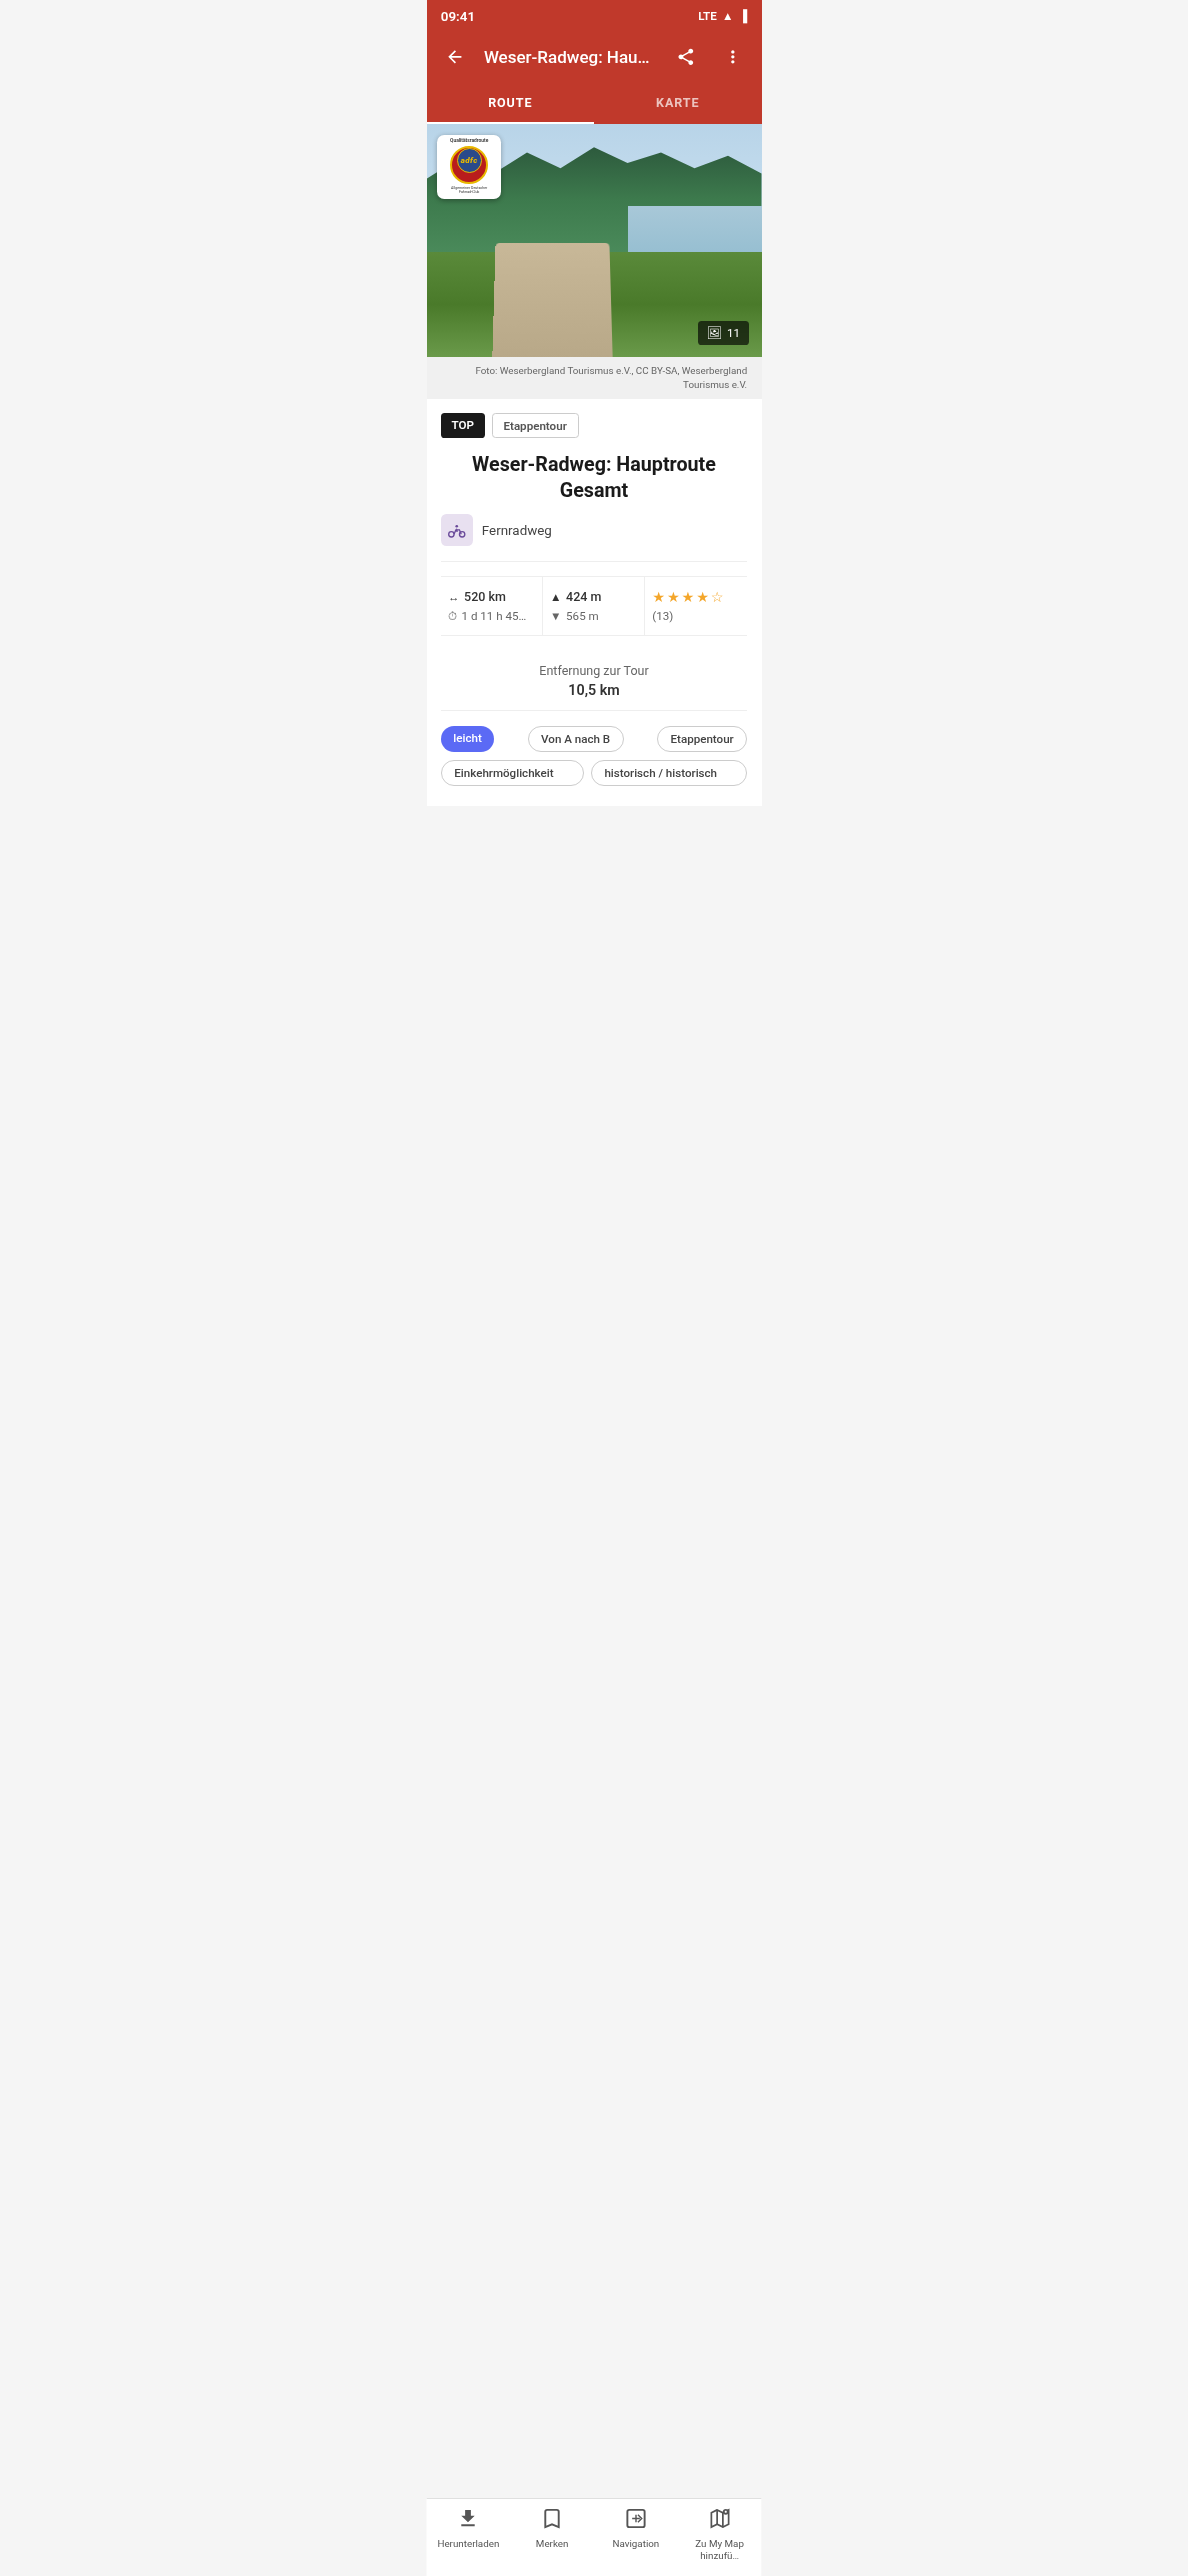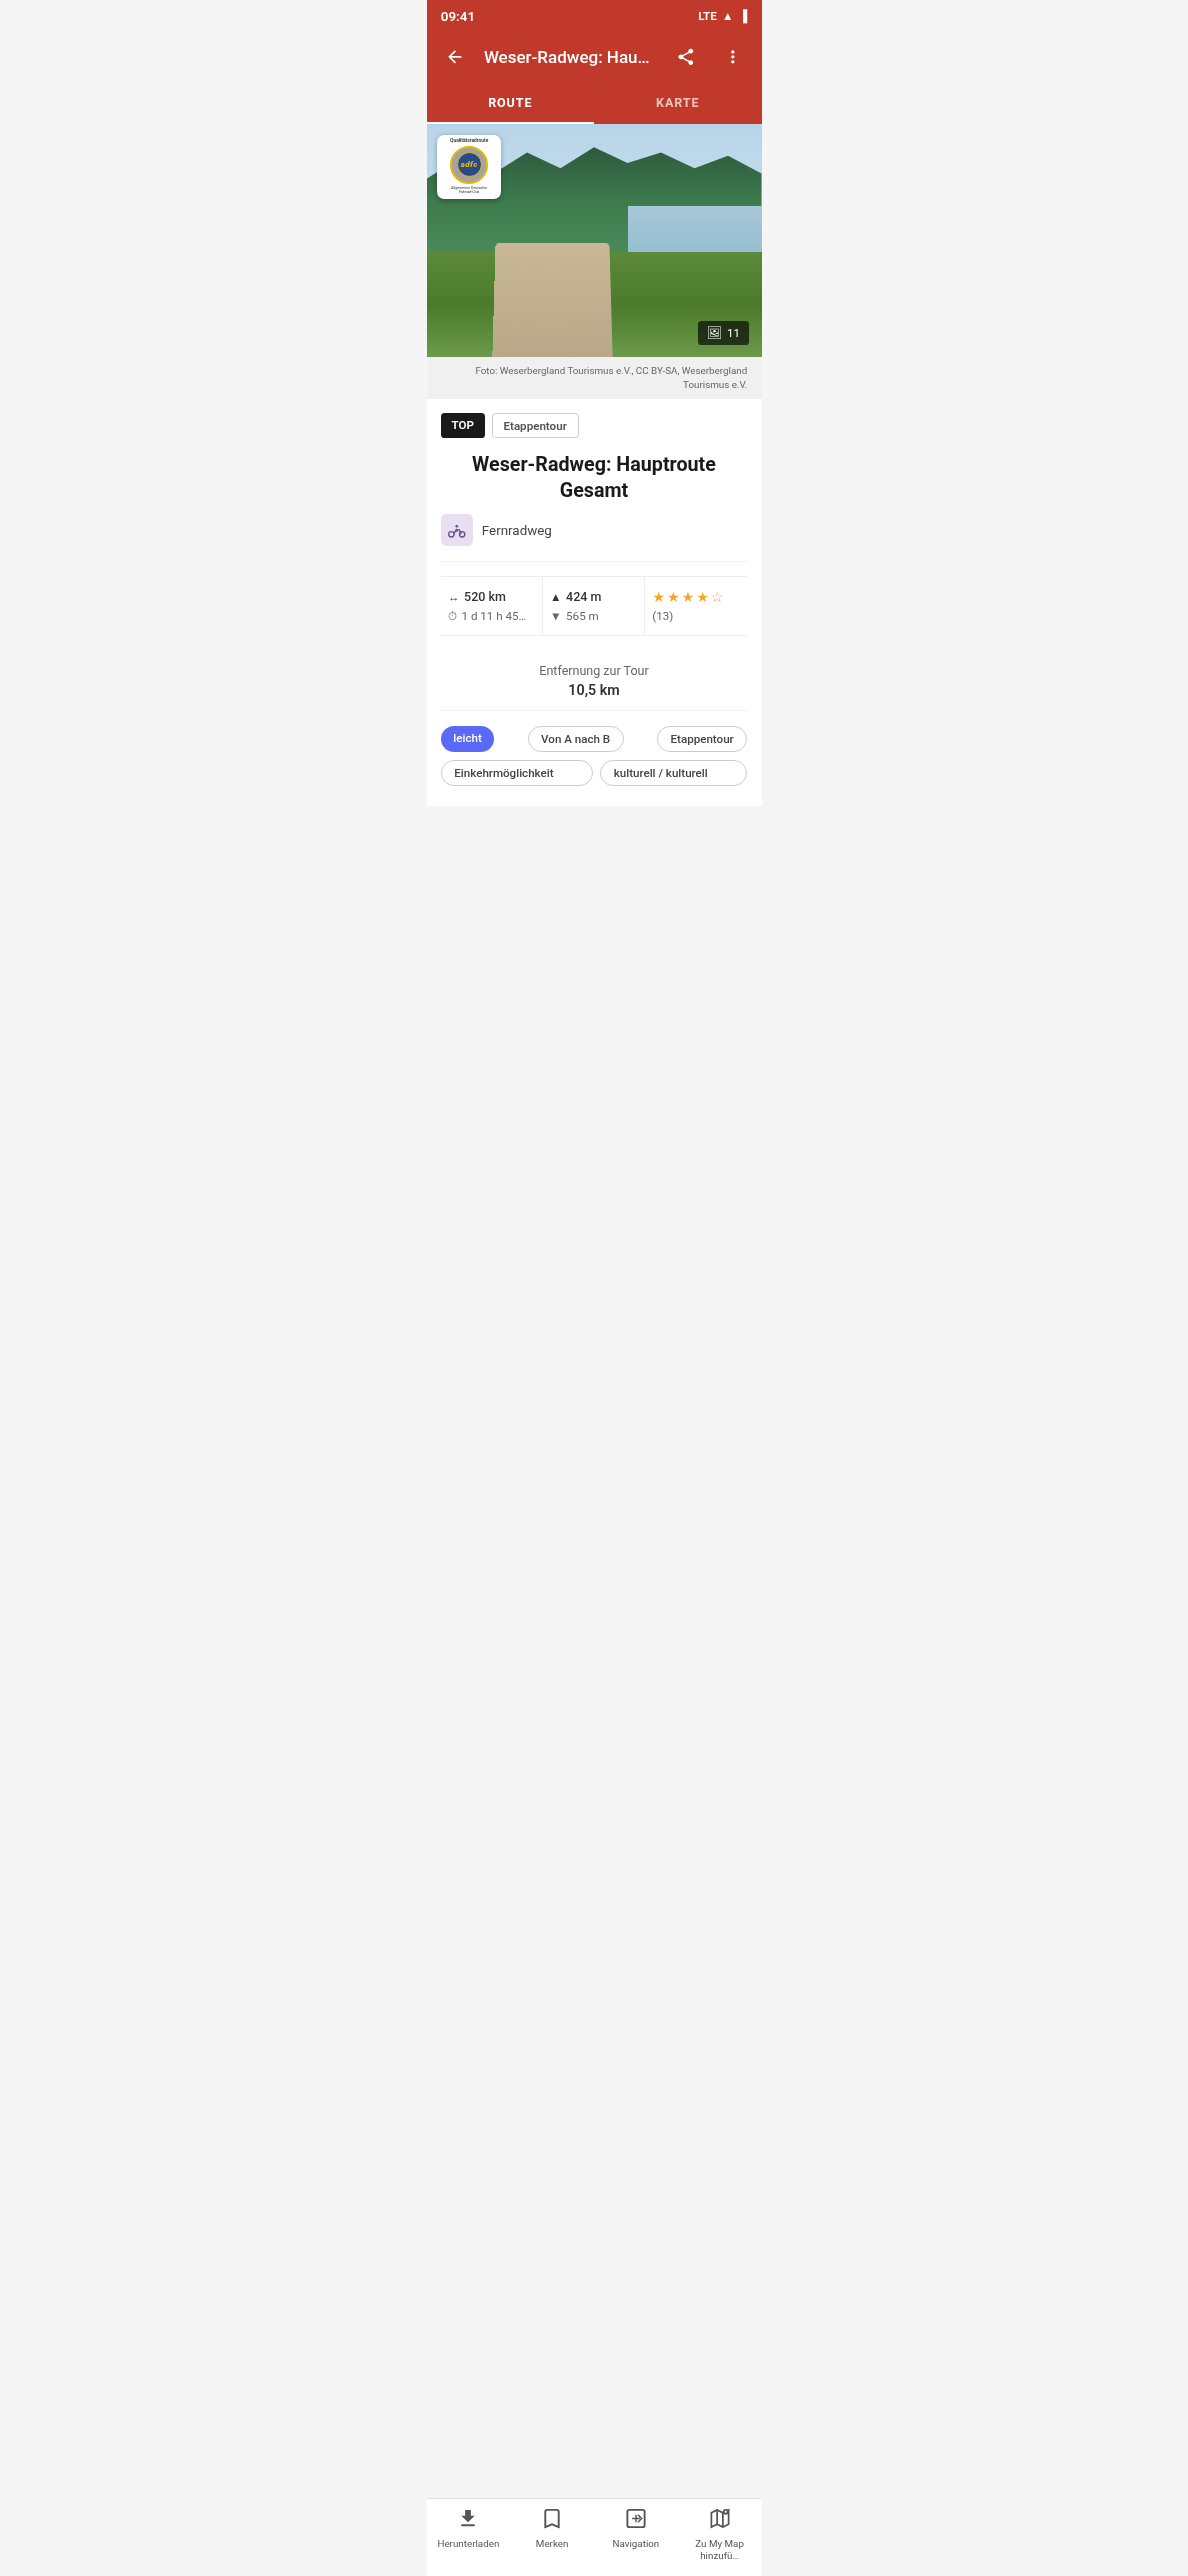--- a/index.html
+++ b/index.html
@@ -180,23 +180,22 @@
       line-height: 1.2;
       margin-bottom: 1.8px;
     }
 
     .adfc-logo-circle {
       width: 38px;
       height: 38px;
       border: 2.7px solid #e8b800;
       border-radius: 50%;
       display: flex;
-      align-items: center;
       justify-content: center;
-      background: #a3a3a3;
+      background: #b91c1c;
       font-style: italic;
     }
 
     .adfc-inner {
       width: 25px;
       height: 25px;
       border: 1.8px solid #e8b800;
       border-radius: 50%;
       display: flex;
       align-items: center;
@@ -622,21 +621,21 @@
   </div>
 
   <div class="filter-tags">
     <span class="filter-tag filter-tag-leicht">leicht</span>
     <span class="filter-tag filter-tag-outline">Von A nach B</span>
     <span class="filter-tag filter-tag-outline">Etappentour</span>
   </div>
 
   <div class="more-tags" style="margin-top: 7.2px; overflow: hidden; height: 32px;">
     <span class="more-tag">Einkehrmöglichkeit</span>
-    <span class="more-tag">kulturell / kulturell</span>
+    <span class="more-tag">historisch / historisch</span>
   </div>
 
 </div>
 
 <div class="bottom-spacer"></div>
 
 <div class="bottom-nav">
 
   <div class="nav-item">
     <div class="nav-icon">

